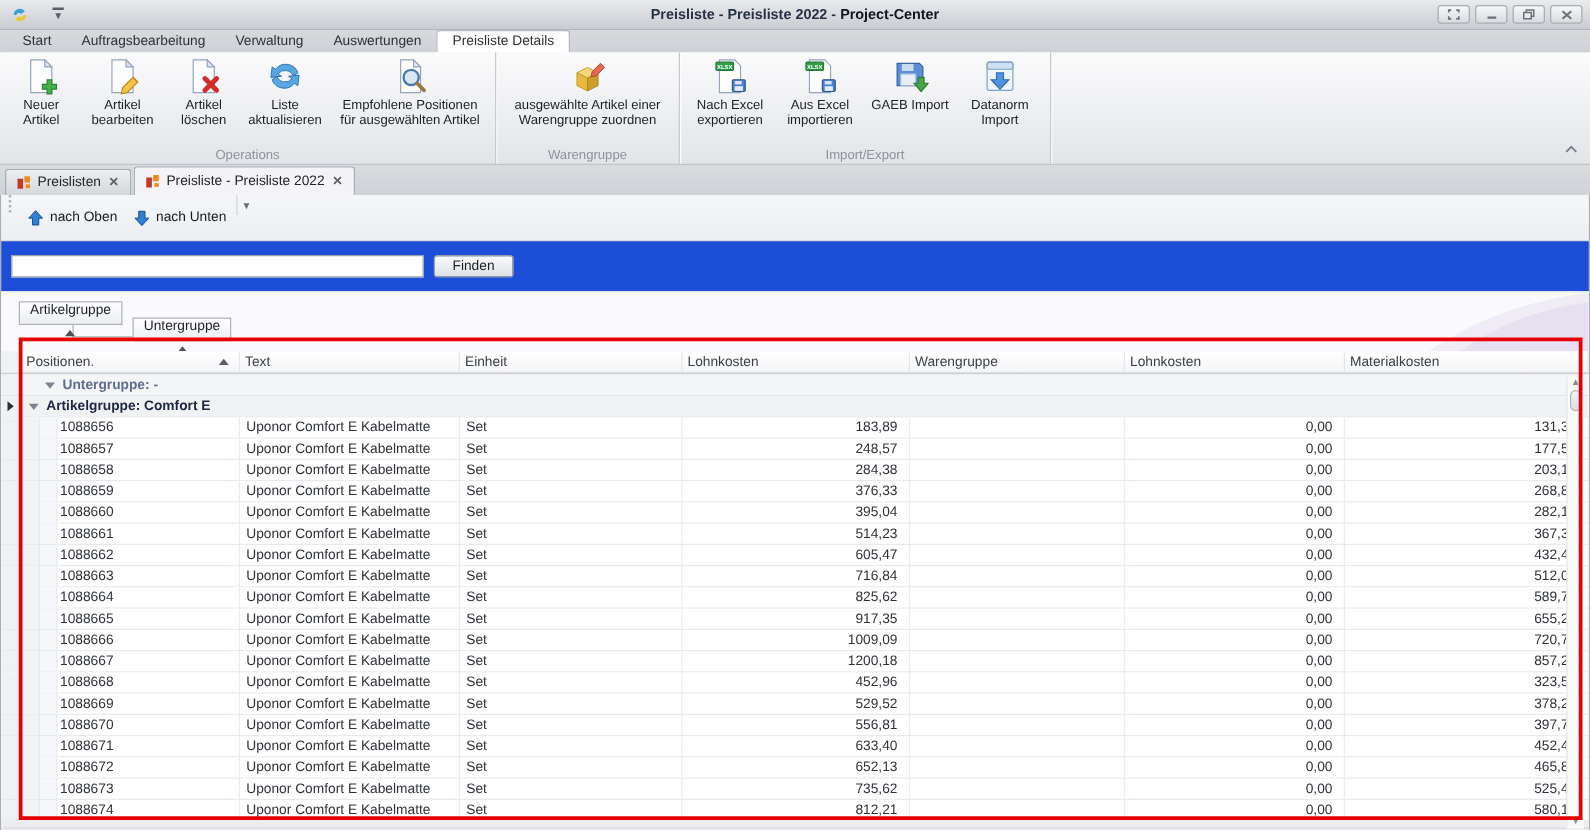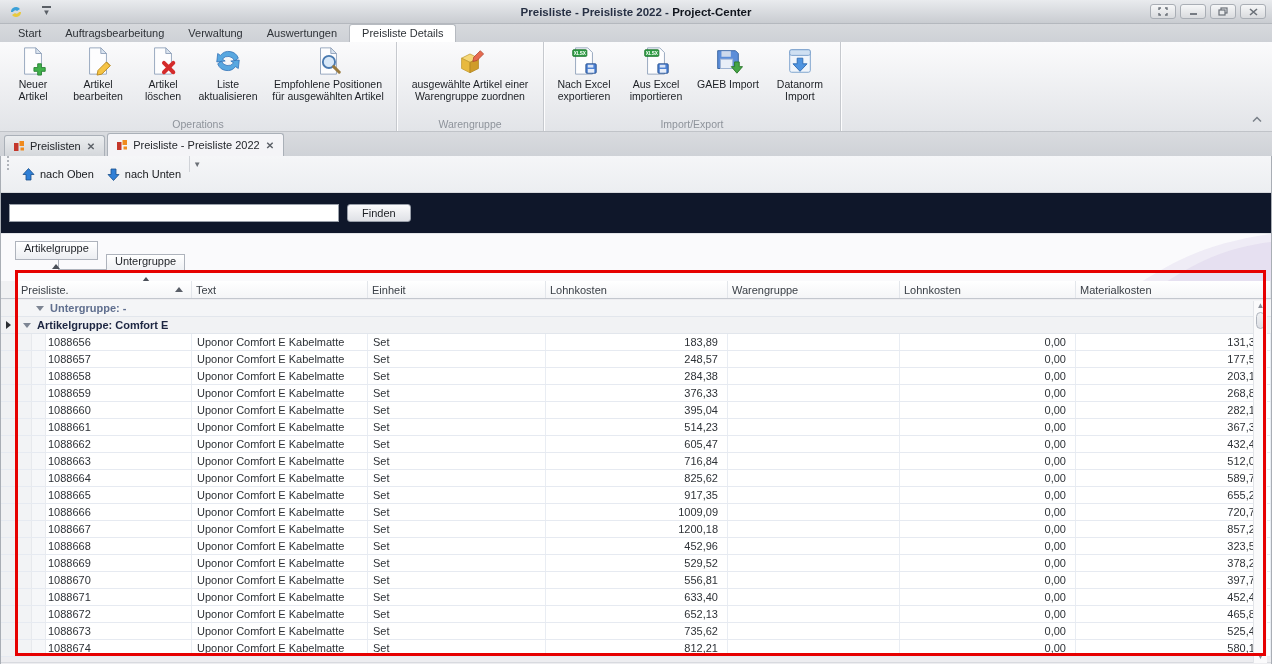--- a/index.html
+++ b/index.html
@@ -42,21 +42,21 @@
 
   
   .page { height:523px; background:#f1f2f5; border-left:1px solid #a9aeb5; border-right:1px solid #a9aeb5; position:relative; }
 
   .toolbar { height:37px; background:linear-gradient(#f5f6f8,#eceef1); border-bottom:1px solid #d6d8dc; display:flex; padding-left:4px; }
   .grip { width:4px; height:14px; border-left:2px dotted #b0b4ba; margin:0 6px 0 2px; }
   .tbtn { display:flex; align-items:center; gap:5px; padding:2px 8px 2px 5px; border-radius:2px; color:#17191d; }
   .tbtn svg { display:block; }
   .tb-drop { width:15px; height:16px; border-left:1px solid #d0d3d8; display:flex; align-items:center; justify-content:center; color:#6a6f76; font-size:8px; }
 
-  .searchbar { height:40px; display:flex; align-items:center; padding-left:8px; background:#0f172a; }
+  .searchbar { height:40px; display:flex; align-items:center; padding-left:8px; background:#1d4ed8; }
   .search-input { width:330px; height:18px; border:1px solid #9aa0a9; background:#fff; padding:0 4px; font-size:11px; outline:none; }
   .find-btn { margin-left:8px; height:18px; padding:0 14px; background:linear-gradient(#fbfbfc,#dfe1e6); border:1px solid #989ea8; border-radius:3px; font-size:11px; color:#1c1f24; }
 
   .grouparea { height:48px; background:#fafafc; border-top:1px solid #e2e4e8; position:relative; overflow:hidden; }
   .gwave { position:absolute; right:0; top:0; width:220px; height:48px; }
   .gbox { position:absolute; height:19px; padding:0 8px; background:linear-gradient(#ffffff,#eceef2); border:1px solid #aeb3bc; display:flex; align-items:center; gap:10px; color:#1e2126; font-size:11px;flex-direction:column; }
   .gbox .sort { width:0; height:0; border-left:4px solid transparent; border-right:4px solid transparent; border-bottom:5px solid #4a4f58; }
   .gbox1 { left:14px; top:7px; }
   .gbox2 { left:105px; top:20px; }
   .gconn { position:absolute; left:57px; top:26px; width:48px; height:10px; border-left:1px solid #aeb3bc; border-bottom:1px solid #aeb3bc; }
@@ -321,21 +321,21 @@
       <span>Untergruppe</span>
         <span class="sort"></span>
     </div>
   </div>
 
   <div class="tablewrap">
     <div class="thead">
       <div class="th-ind"></div>
       <div class="cols">
         <div class="th">
-            <span>Preisliste.</span>
+            <span>Positionen.</span>
             <span class="sort"></span>
           </div>
         <div class="th">
             <span>Text</span>
           </div>
         <div class="th">
             <span>Einheit</span>
           </div>
         <div class="th">
             <span>Lohnkosten</span>

